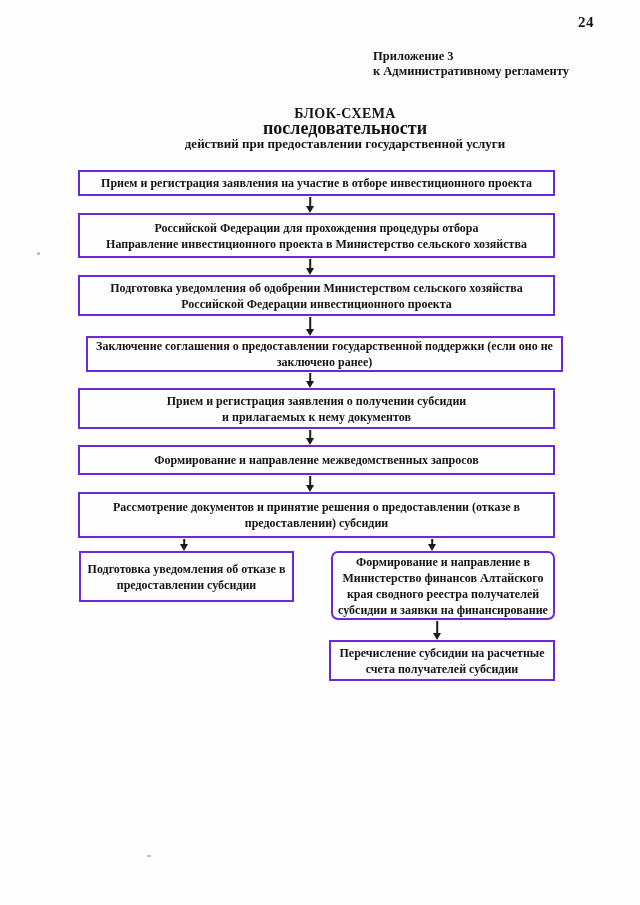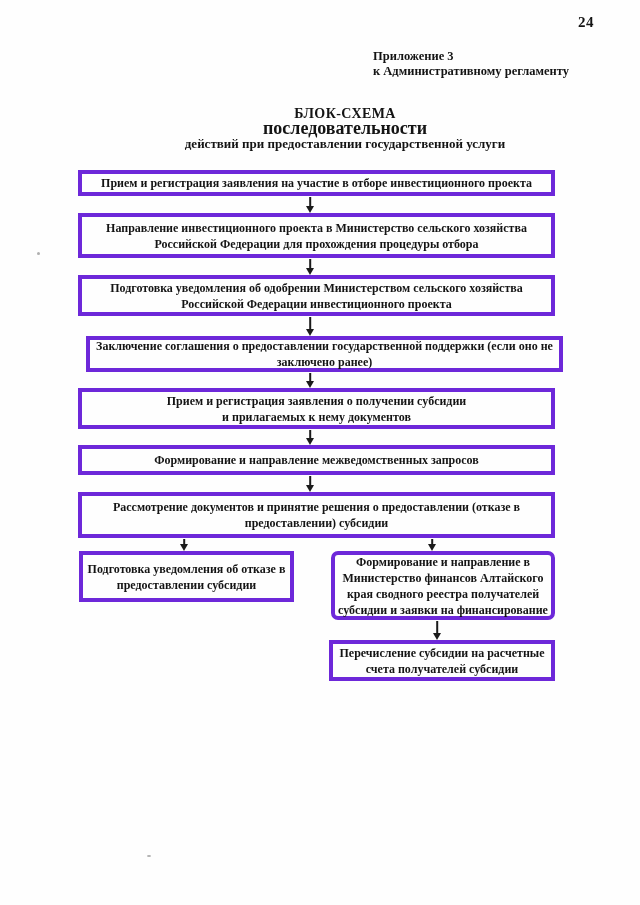--- a/index.html
+++ b/index.html
@@ -42,21 +42,21 @@
     text-align: center;
     font-weight: bold;
     line-height: 15px;
   }
   .doc-title .t1 { font-size: 14px; letter-spacing: 0.4px; }
   .doc-title .t2 { font-size: 18px; }
   .doc-title .t3 { font-size: 13px; }
 
   .flow-box {
     position: absolute;
-    border: 4px solid #6d28d9;
+    border: 2px solid #6d28d9;
     background: #fefefe;
     display: flex;
     flex-direction: column;
     align-items: center;
     justify-content: center;
     text-align: center;
     font-size: 12px;
     font-weight: bold;
     line-height: 16px;
   }
@@ -141,22 +141,22 @@
   <div class="flow-box b1">
     <div class="line">Прием и регистрация заявления на участие в отборе инвестиционного проекта</div>
   </div>
 
   <div class="arrow a12">
       <div class="shaft"></div>
       <div class="head"></div>
     </div>
 
   <div class="flow-box b2">
+    <div class="line">Российской Федерации для прохождения процедуры отбора</div>
     <div class="line">Направление инвестиционного проекта в Министерство сельского хозяйства</div>
-    <div class="line">Российской Федерации для прохождения процедуры отбора</div>
   </div>
 
   <div class="arrow a23">
       <div class="shaft"></div>
       <div class="head"></div>
     </div>
 
   <div class="flow-box b3">
     <div class="line">Подготовка уведомления об одобрении Министерством сельского хозяйства</div>
     <div class="line">Российской Федерации инвестиционного проекта</div>

